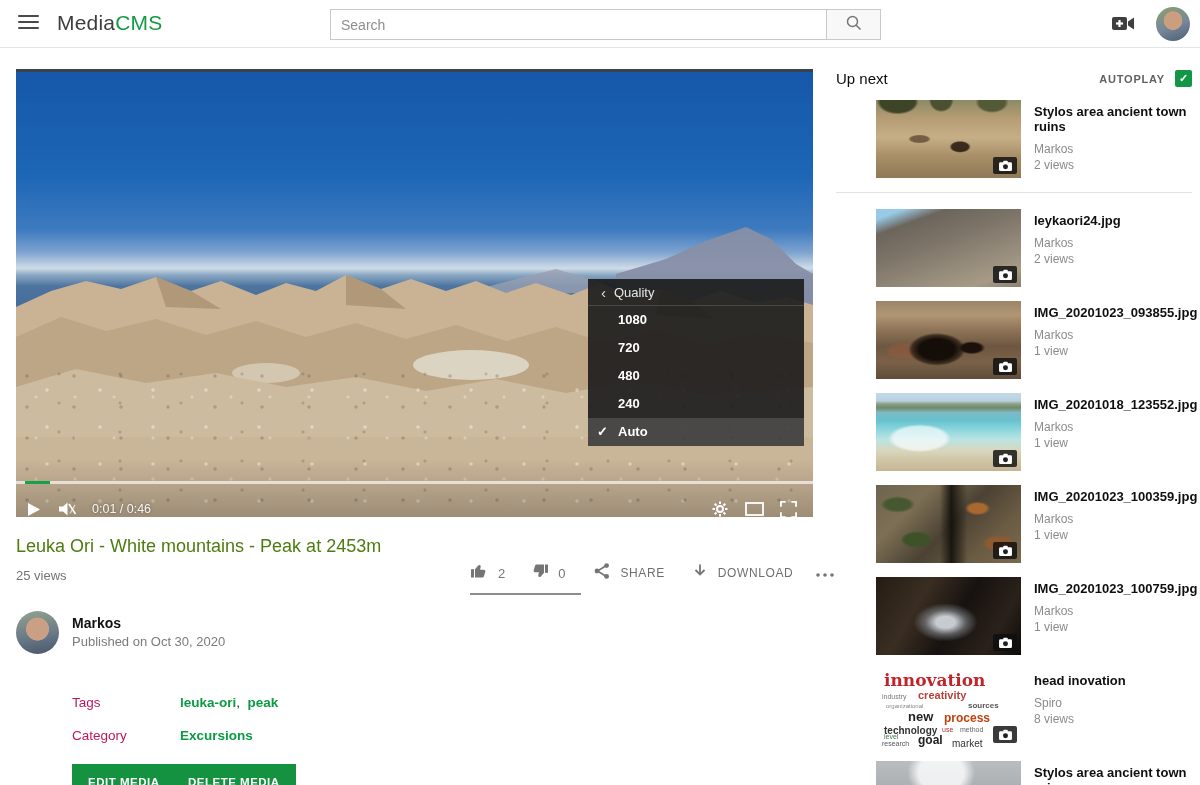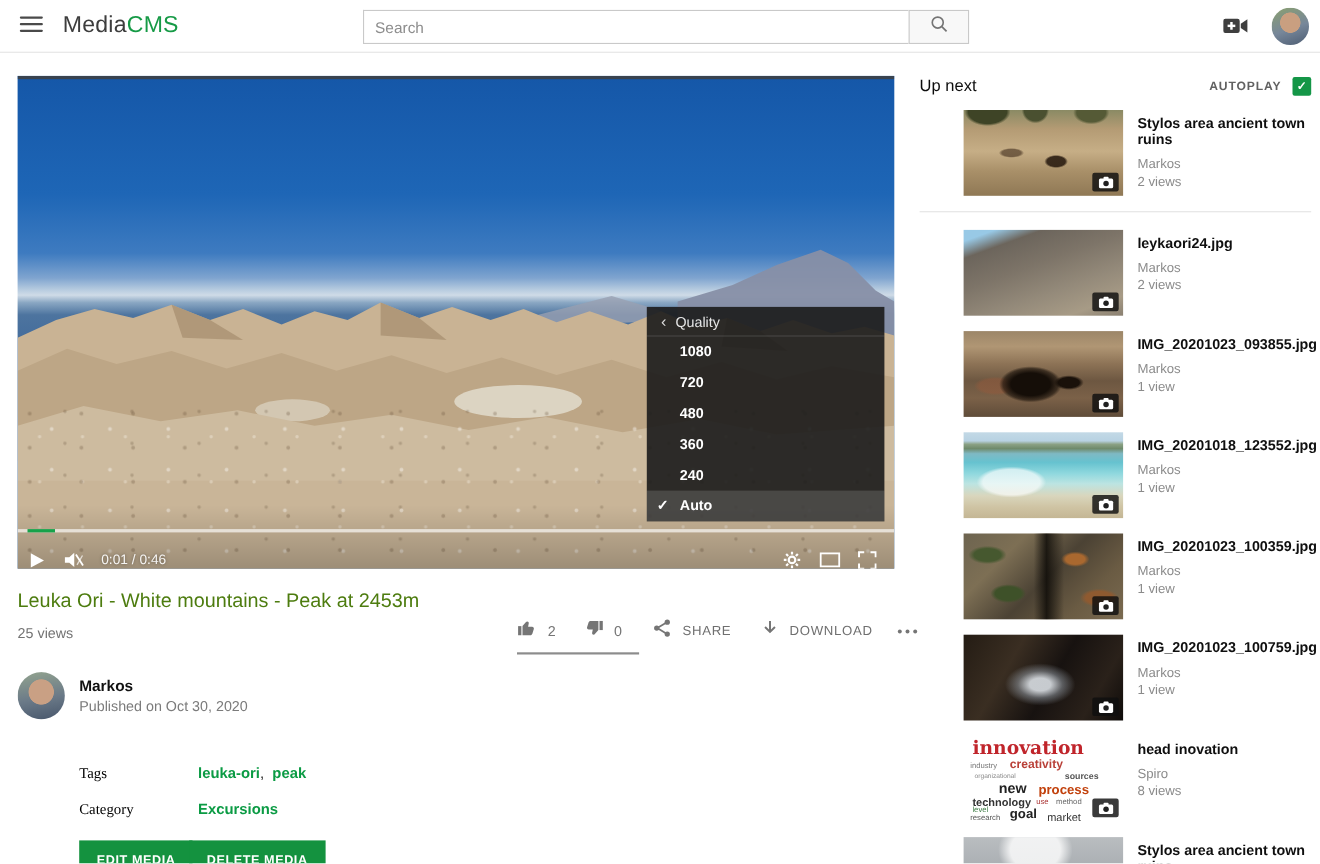--- a/index.html
+++ b/index.html
@@ -75,21 +75,21 @@
 
   .author-avatar { position:absolute; left:16px; top:611px; width:43px; height:43px; border-radius:50%;
     cursor:pointer; overflow:hidden;
     background:
       radial-gradient(circle at 50% 42%, #c9a084 0 34%, rgba(0,0,0,0) 36%),
       linear-gradient(170deg, #93a48f 0%, #6b7a88 55%, #47566b 100%); }
   .author-name { position:absolute; left:72px; top:615px; font-size:14px; font-weight:bold; color:#111; cursor:pointer; }
   .author-pub { position:absolute; left:72px; top:634px; font-size:13px; color:#7b7b7b; }
   .vdesc { position:absolute; left:72px; top:664px; width:640px; font-size:13.5px; color:#1f1f1f; }
 
-  .meta-label { position:absolute; left:72px; font-size:13.5px; color:#000000;font-family:Liberation Serif, serif; }
+  .meta-label { position:absolute; left:72px; font-size:13.5px; color:#be185d; }
   .meta-val { position:absolute; left:180px; font-size:13.5px; }
   .glink { color:#0b9b44; font-weight:bold; text-decoration:none; cursor:pointer; }
   .tagsep { color:#222; }
 
   .media-btn { position:absolute; top:764px; height:36px; background:#14923f; color:#fff;
     border:none; font-size:11.5px; font-weight:bold; letter-spacing:.5px; padding:0 16px;
     cursor:pointer; font-family:"Liberation Sans", sans-serif; }
 
   
   .sidebar { position:absolute; left:836px; top:0; width:356px; height:785px; }
@@ -216,21 +216,20 @@
     <div class="ctrl-shade"></div>
 
     <div class="qmenu">
       <div class="qhead">
         <span class="chev">‹</span>
         <span class="qtitle">Quality</span>
       </div>
       <div class="qitem">1080</div>
       <div class="qitem">720</div>
       <div class="qitem">480</div>
-      <div class="qitem">360</div>
       <div class="qitem">240</div>
       <div class="qitem sel">
         <span class="chk">✓</span>
         <span>Auto</span>
       </div>
     </div>
 
     <div class="progress">
       <div class="played"></div>
     </div>

